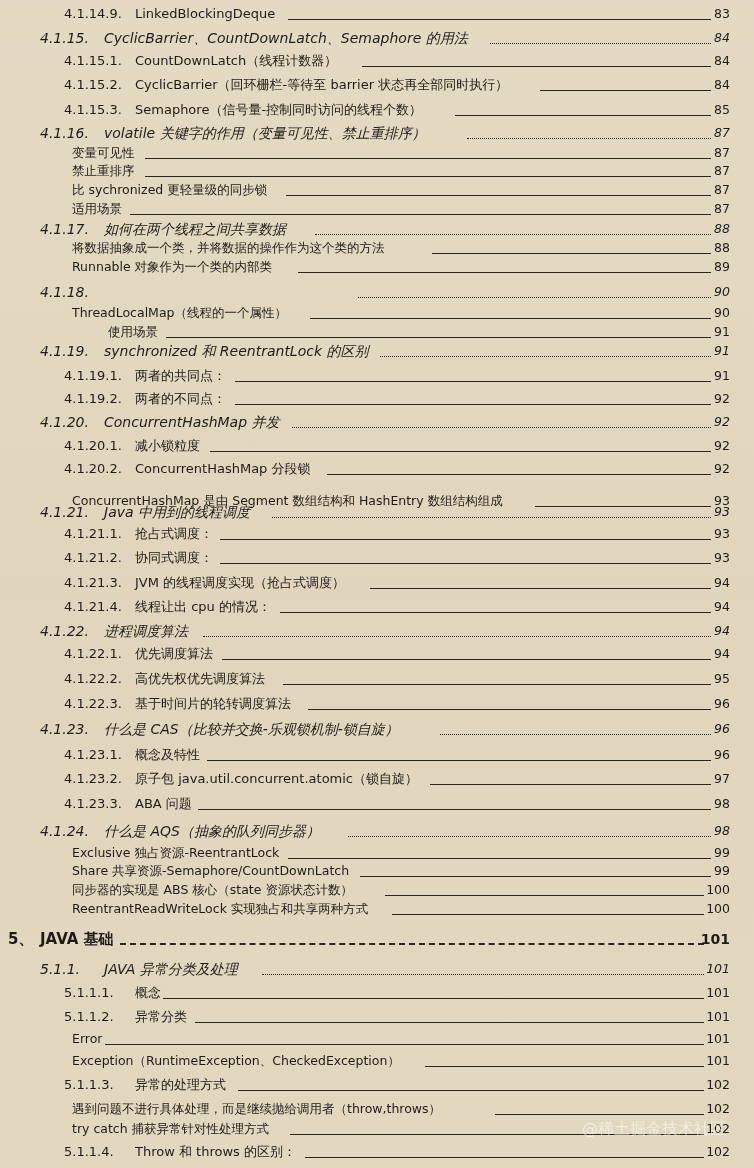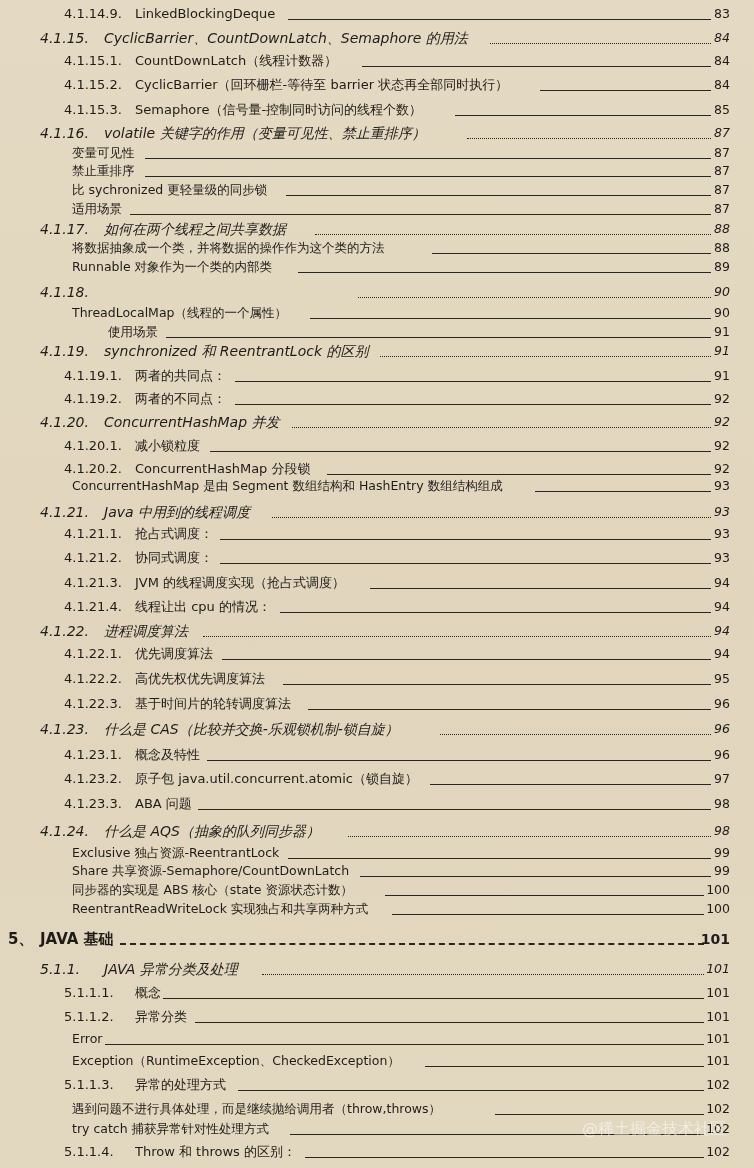--- a/index.html
+++ b/index.html
@@ -162,21 +162,21 @@
         <span class="title">减小锁粒度</span>
         <span class="leader " style="left: 210px; right: 43px;"></span>
         <span class="page-no">92</span>
       </div>
       <div class="row lvl3" style="top: 459px;">
         <span class="num">4.1.20.2.</span>
         <span class="title">ConcurrentHashMap 分段锁</span>
         <span class="leader " style="left: 327px; right: 43px;"></span>
         <span class="page-no">92</span>
       </div>
-      <div class="row lvl4" style="top: 476px; padding-left: 44px;">
+      <div class="row lvl4" style="top: 491px; padding-left: 44px;">
         <span class="title">ConcurrentHashMap 是由 Segment 数组结构和 HashEntry 数组结构组成</span>
         <span class="leader " style="left: 535px; right: 43px;"></span>
         <span class="page-no">93</span>
       </div>
       <div class="row lvl2" style="top: 502px;">
         <span class="num">4.1.21.</span>
         <span class="title">Java 中用到的线程调度</span>
         <span class="leader dotted" style="left: 272px; right: 43px;"></span>
         <span class="page-no">93</span>
       </div>

